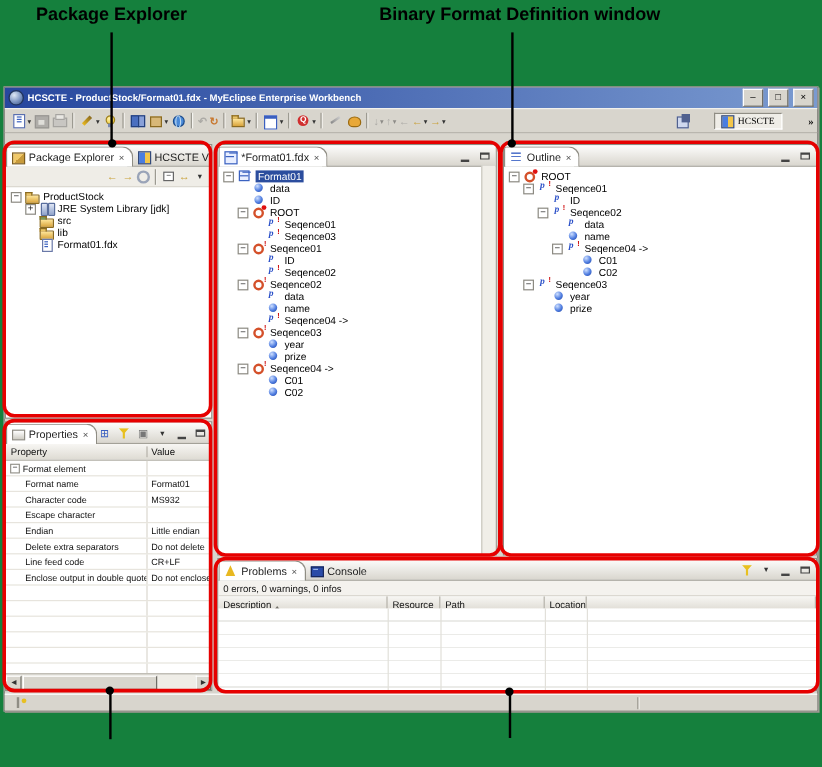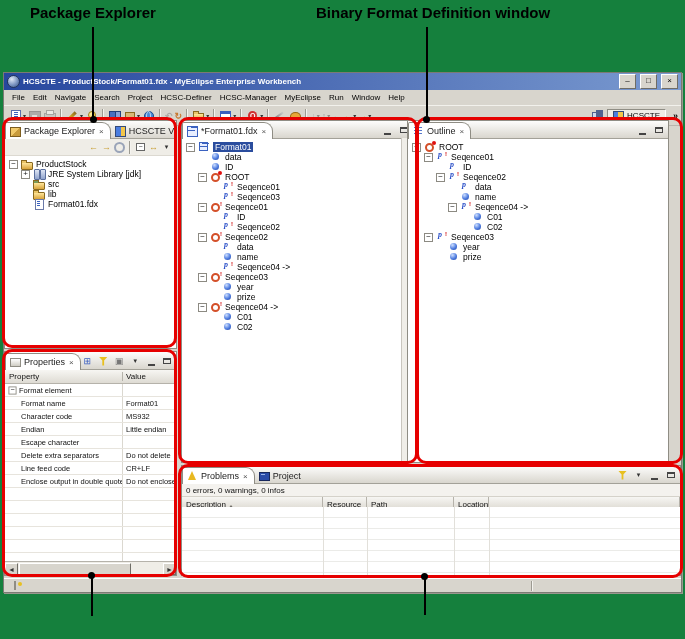--- a/index.html
+++ b/index.html
@@ -49,21 +49,21 @@
   .k-globe::after{left:4px;top:2px;width:3px;height:9px;border-radius:50%;border:1px solid #bcd8f0;}
   .k-folder::before{left:1px;top:4px;width:9px;height:6px;background:linear-gradient(#ffe69a,#d9a43c);border:1px solid #8a6a20;}
   .k-folder::after{left:1px;top:2px;width:4px;height:2px;background:#e9c467;border:1px solid #8a6a20;border-bottom:none;}
   .k-window::before{left:1px;top:2px;width:9px;height:8px;background:#fff;border:1px solid #3a5fc0;border-top-width:3px;}
   .k-run::before{content:"Q";left:2px;top:2px;width:9px;height:9px;border-radius:50%;background:#d03030;
                  color:#fff;font:bold 7px/9px "Liberation Sans",sans-serif;text-align:center;}
   .k-pen::before{left:2px;top:5px;width:9px;height:2px;background:linear-gradient(90deg,#888,#ccc);transform:rotate(-35deg);}
   .k-palette::before{left:2px;top:3px;width:9px;height:7px;border-radius:50% 50% 40% 40%;background:#e8a838;border:1px solid #9a6a10;}
   .glyph-btn{font-size:9px;font-weight:bold;}
 
-  #persp-bar{margin-left:auto;display:flex;align-items:center;gap:3px;padding-right:3px;}
+  #persp-bar{margin-left:auto;display:flex;align-items:center;gap:18px;padding-right:3px;font-family:Liberation Serif, serif;}
   .persp-ico{width:12px;height:11px;position:relative;}
   .persp-ico::before{content:"";position:absolute;left:0;top:2px;width:8px;height:8px;background:#cfd8ee;border:1px solid #51618f;}
   .persp-ico::after{content:"";position:absolute;left:4px;top:0;width:7px;height:7px;background:#51618f;}
   #persp-btn{display:flex;align-items:center;gap:3px;font-size:8px;padding:1px 5px;background:#efede7;
              border:1px solid;border-color:#8f8d84 #fff #fff #8f8d84;}
   #chevron{font-weight:bold;font-size:9px;margin-left:4px;}
 
   
   .view{position:absolute;background:#fff;border:1px solid #8f8d84;box-sizing:border-box;overflow:hidden;}
   .tabrow{height:17px;background:linear-gradient(#fdfdfc,#d9d6ce);display:flex;align-items:flex-end;
@@ -192,33 +192,20 @@
   <div class="redbox" style="left:178px;top:464px;width:505px;height:114px;"></div>
 
   <div id="window">
     <div id="titlebar">
       <span class="app-icon"></span>
       <span id="title-text">HCSCTE - ProductStock/Format01.fdx - MyEclipse Enterprise Workbench</span>
       <span class="win-btn">–</span>
       <span class="win-btn">□</span>
       <span class="win-btn">×</span>
     </div>
-    <div id="menubar">
-        <span class="menu-item">File</span>
-        <span class="menu-item">Edit</span>
-        <span class="menu-item">Navigate</span>
-        <span class="menu-item">Search</span>
-        <span class="menu-item">Project</span>
-        <span class="menu-item">HCSC-Definer</span>
-        <span class="menu-item">HCSC-Manager</span>
-        <span class="menu-item">MyEclipse</span>
-        <span class="menu-item">Run</span>
-        <span class="menu-item">Window</span>
-        <span class="menu-item">Help</span>
-      </div>
     <div id="toolbar">
       <span id="toolbar-buttons" style="display:flex;align-items:center;">
           <span class="tbtn">
             <span class="ticon k-new"></span>
             <span class="dd">▾</span>
           </span>
           <span class="tbtn disabled">
             <span class="ticon k-save"></span>
           </span>
           <span class="tbtn disabled">
@@ -486,21 +473,21 @@
         <div class="trow">
           <span style="width: 28px; flex: 0 0 auto;"></span>
           <span class="exp-sp"></span>
           <span class="tico icon-field"></span>
           <span class="tlabel">C02</span>
         </div>
       </div>
     <div class="editor-scroll"></div>
   </div>
 
-  <div class="view" style="left:407px;top:120px;width:262px;height:343px;">
+  <div class="view" style="left:419px;top:120px;width:262px;height:343px;">
     <div class="tabrow">
       <span class="tab active">
         <span class="tabico ti-outline"></span>
         <span>Outline</span>
         <span class="x">×</span>
       </span>
       <span class="view-tools">
         <span class="vbtn btn-min"></span>
         <span class="vbtn btn-max"></span>
       </span>
@@ -619,30 +606,30 @@
         <div class="prow">
           <span class="c1">
             <span class="pindent"></span>
             <span>Character code</span>
           </span>
           <span class="c2">MS932</span>
         </div>
         <div class="prow">
           <span class="c1">
             <span class="pindent"></span>
-            <span>Endian</span>
-          </span>
-          <span class="c2">Little endian</span>
+            <span>Escape character</span>
+          </span>
+          <span class="c2"></span>
         </div>
         <div class="prow">
           <span class="c1">
             <span class="pindent"></span>
-            <span>Escape character</span>
-          </span>
-          <span class="c2"></span>
+            <span>Endian</span>
+          </span>
+          <span class="c2">Little endian</span>
         </div>
         <div class="prow">
           <span class="c1">
             <span class="pindent"></span>
             <span>Delete extra separators</span>
           </span>
           <span class="c2">Do not delete</span>
         </div>
         <div class="prow">
           <span class="c1">
@@ -697,21 +684,21 @@
 
   <div class="view" style="left:181px;top:465px;width:500px;height:111px;">
     <div class="tabrow">
       <span class="tab active">
         <span class="tabico ti-problems"></span>
         <span>Problems</span>
         <span class="x">×</span>
       </span>
       <span class="tab">
         <span class="tabico ti-console"></span>
-        <span>Project</span>
+        <span>Console</span>
       </span>
       <span class="view-tools">
         <span class="vbtn vb-filter"></span>
         <span class="vbtn vmenu">▾</span>
         <span class="vbtn btn-min"></span>
         <span class="vbtn btn-max"></span>
       </span>
     </div>
     <div id="prob-summary">0 errors, 0 warnings, 0 infos</div>
     <div id="prob-header">

